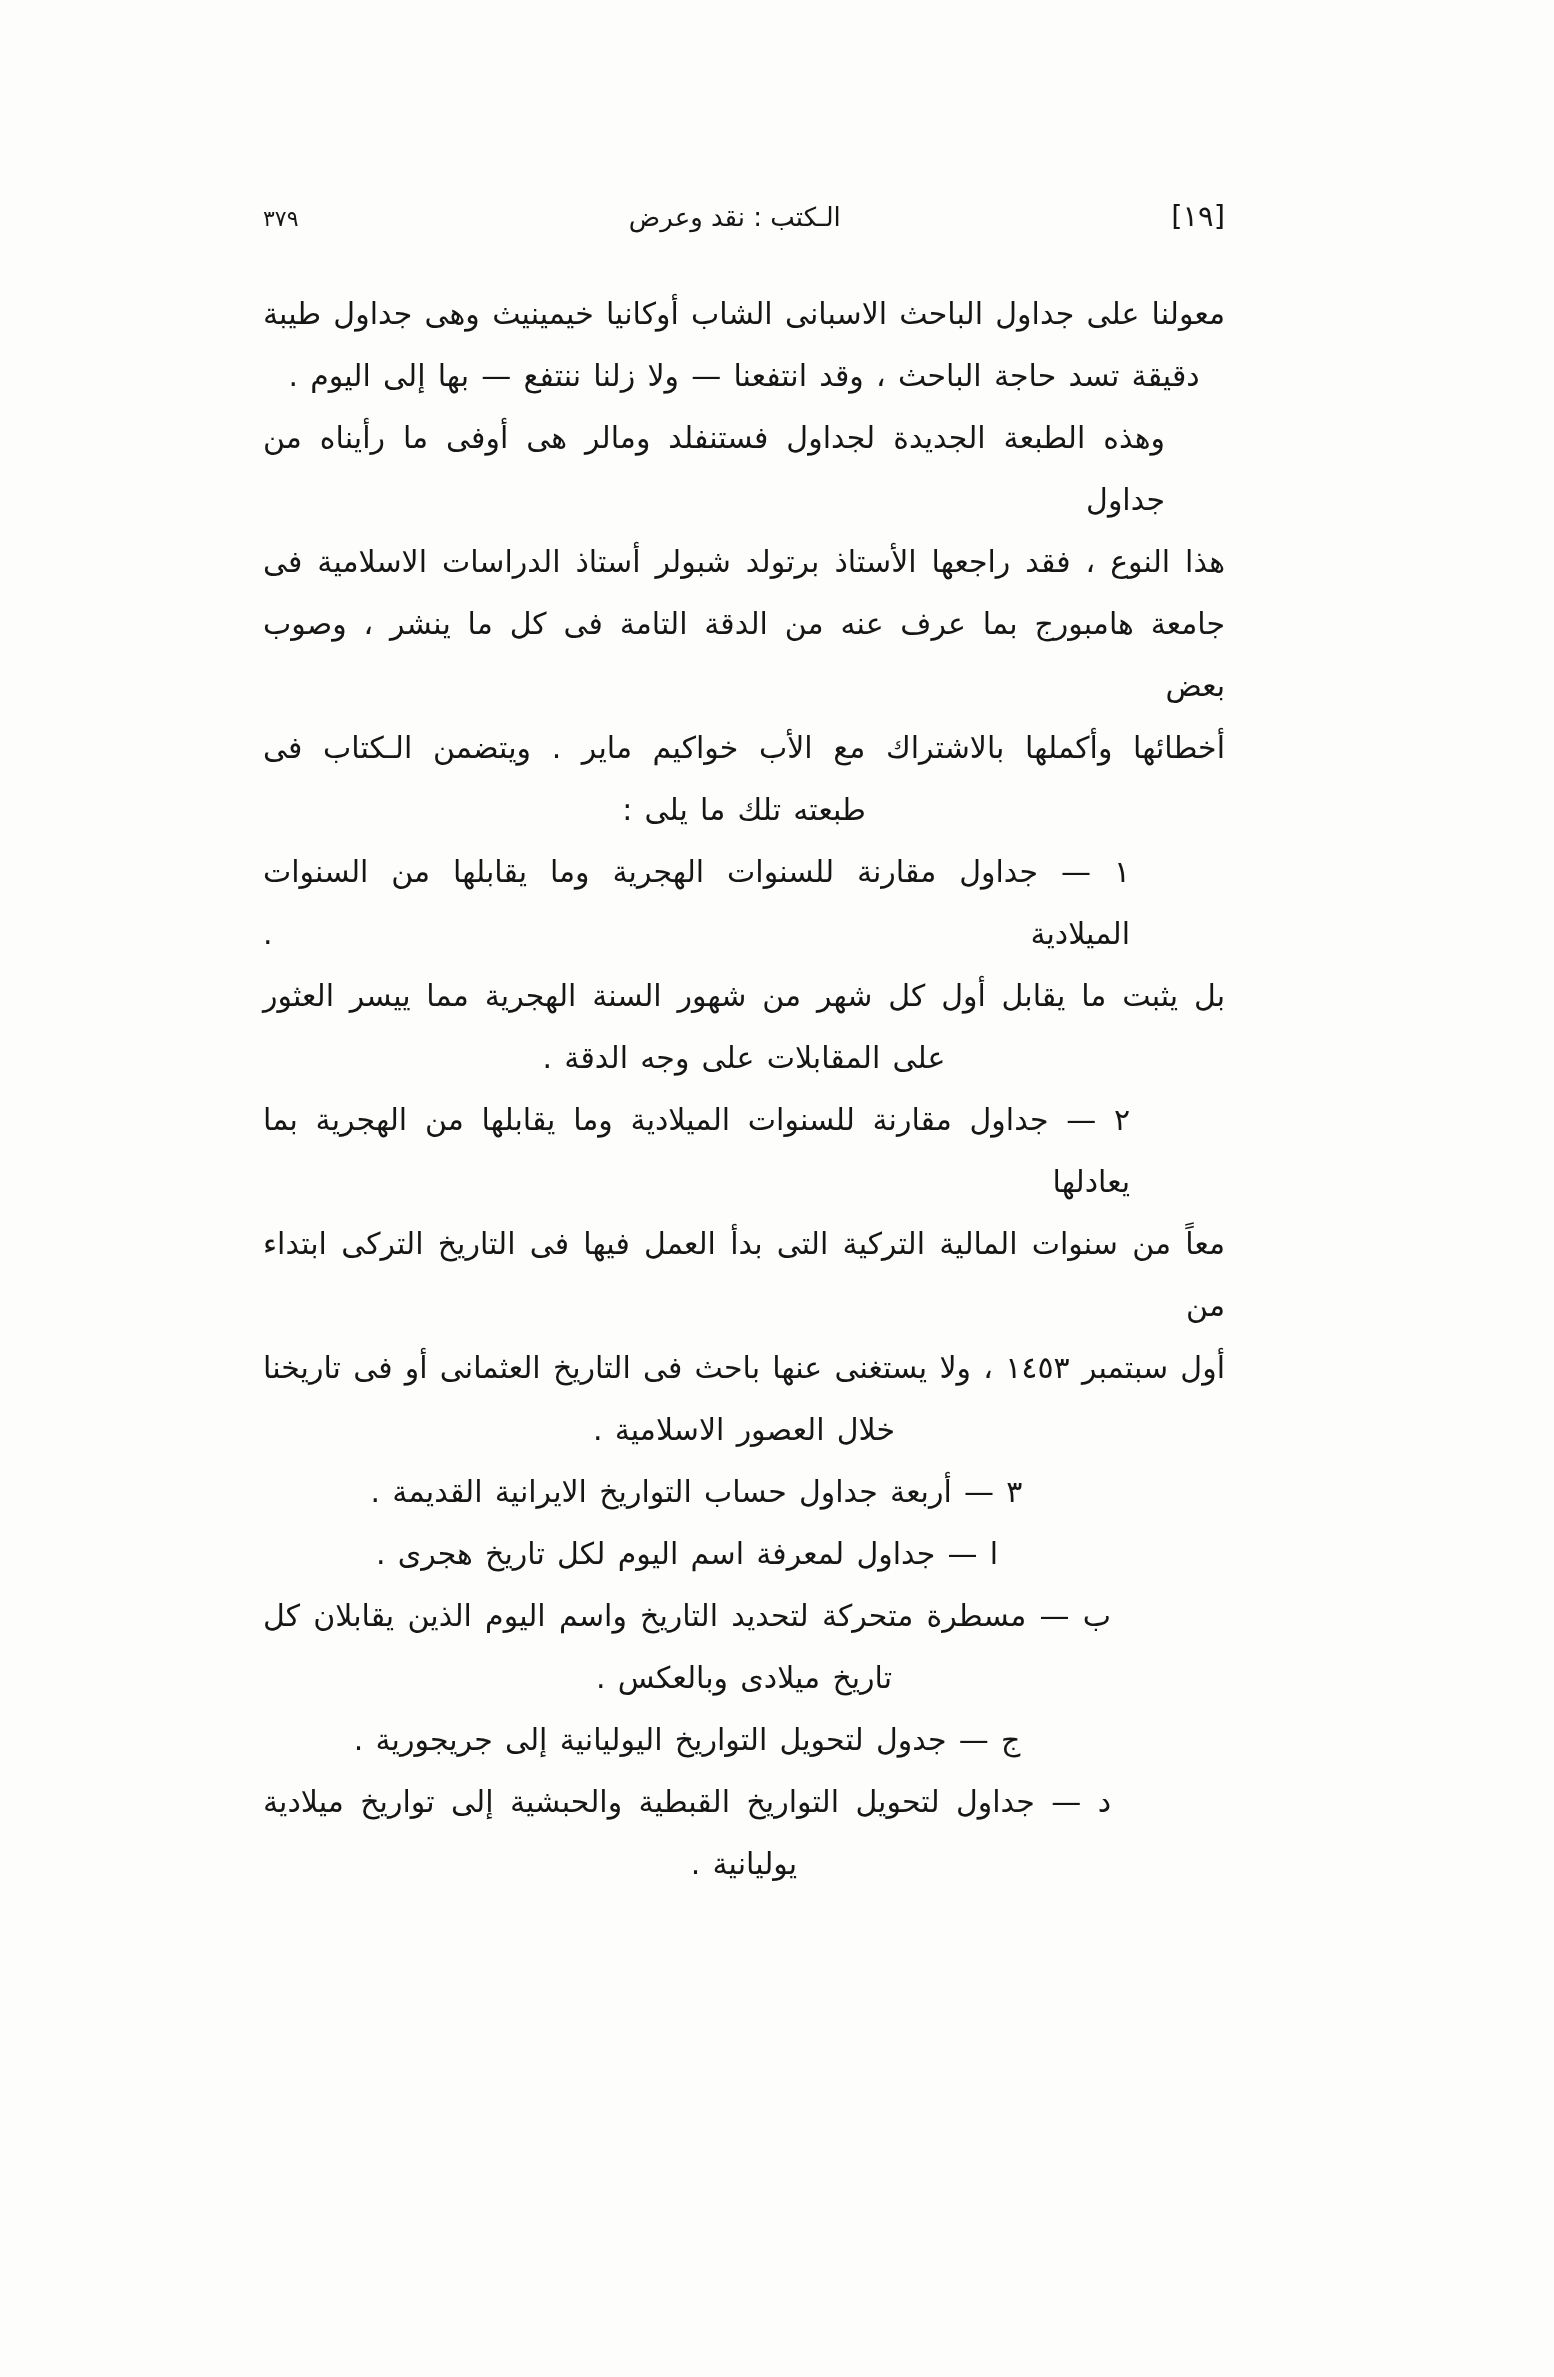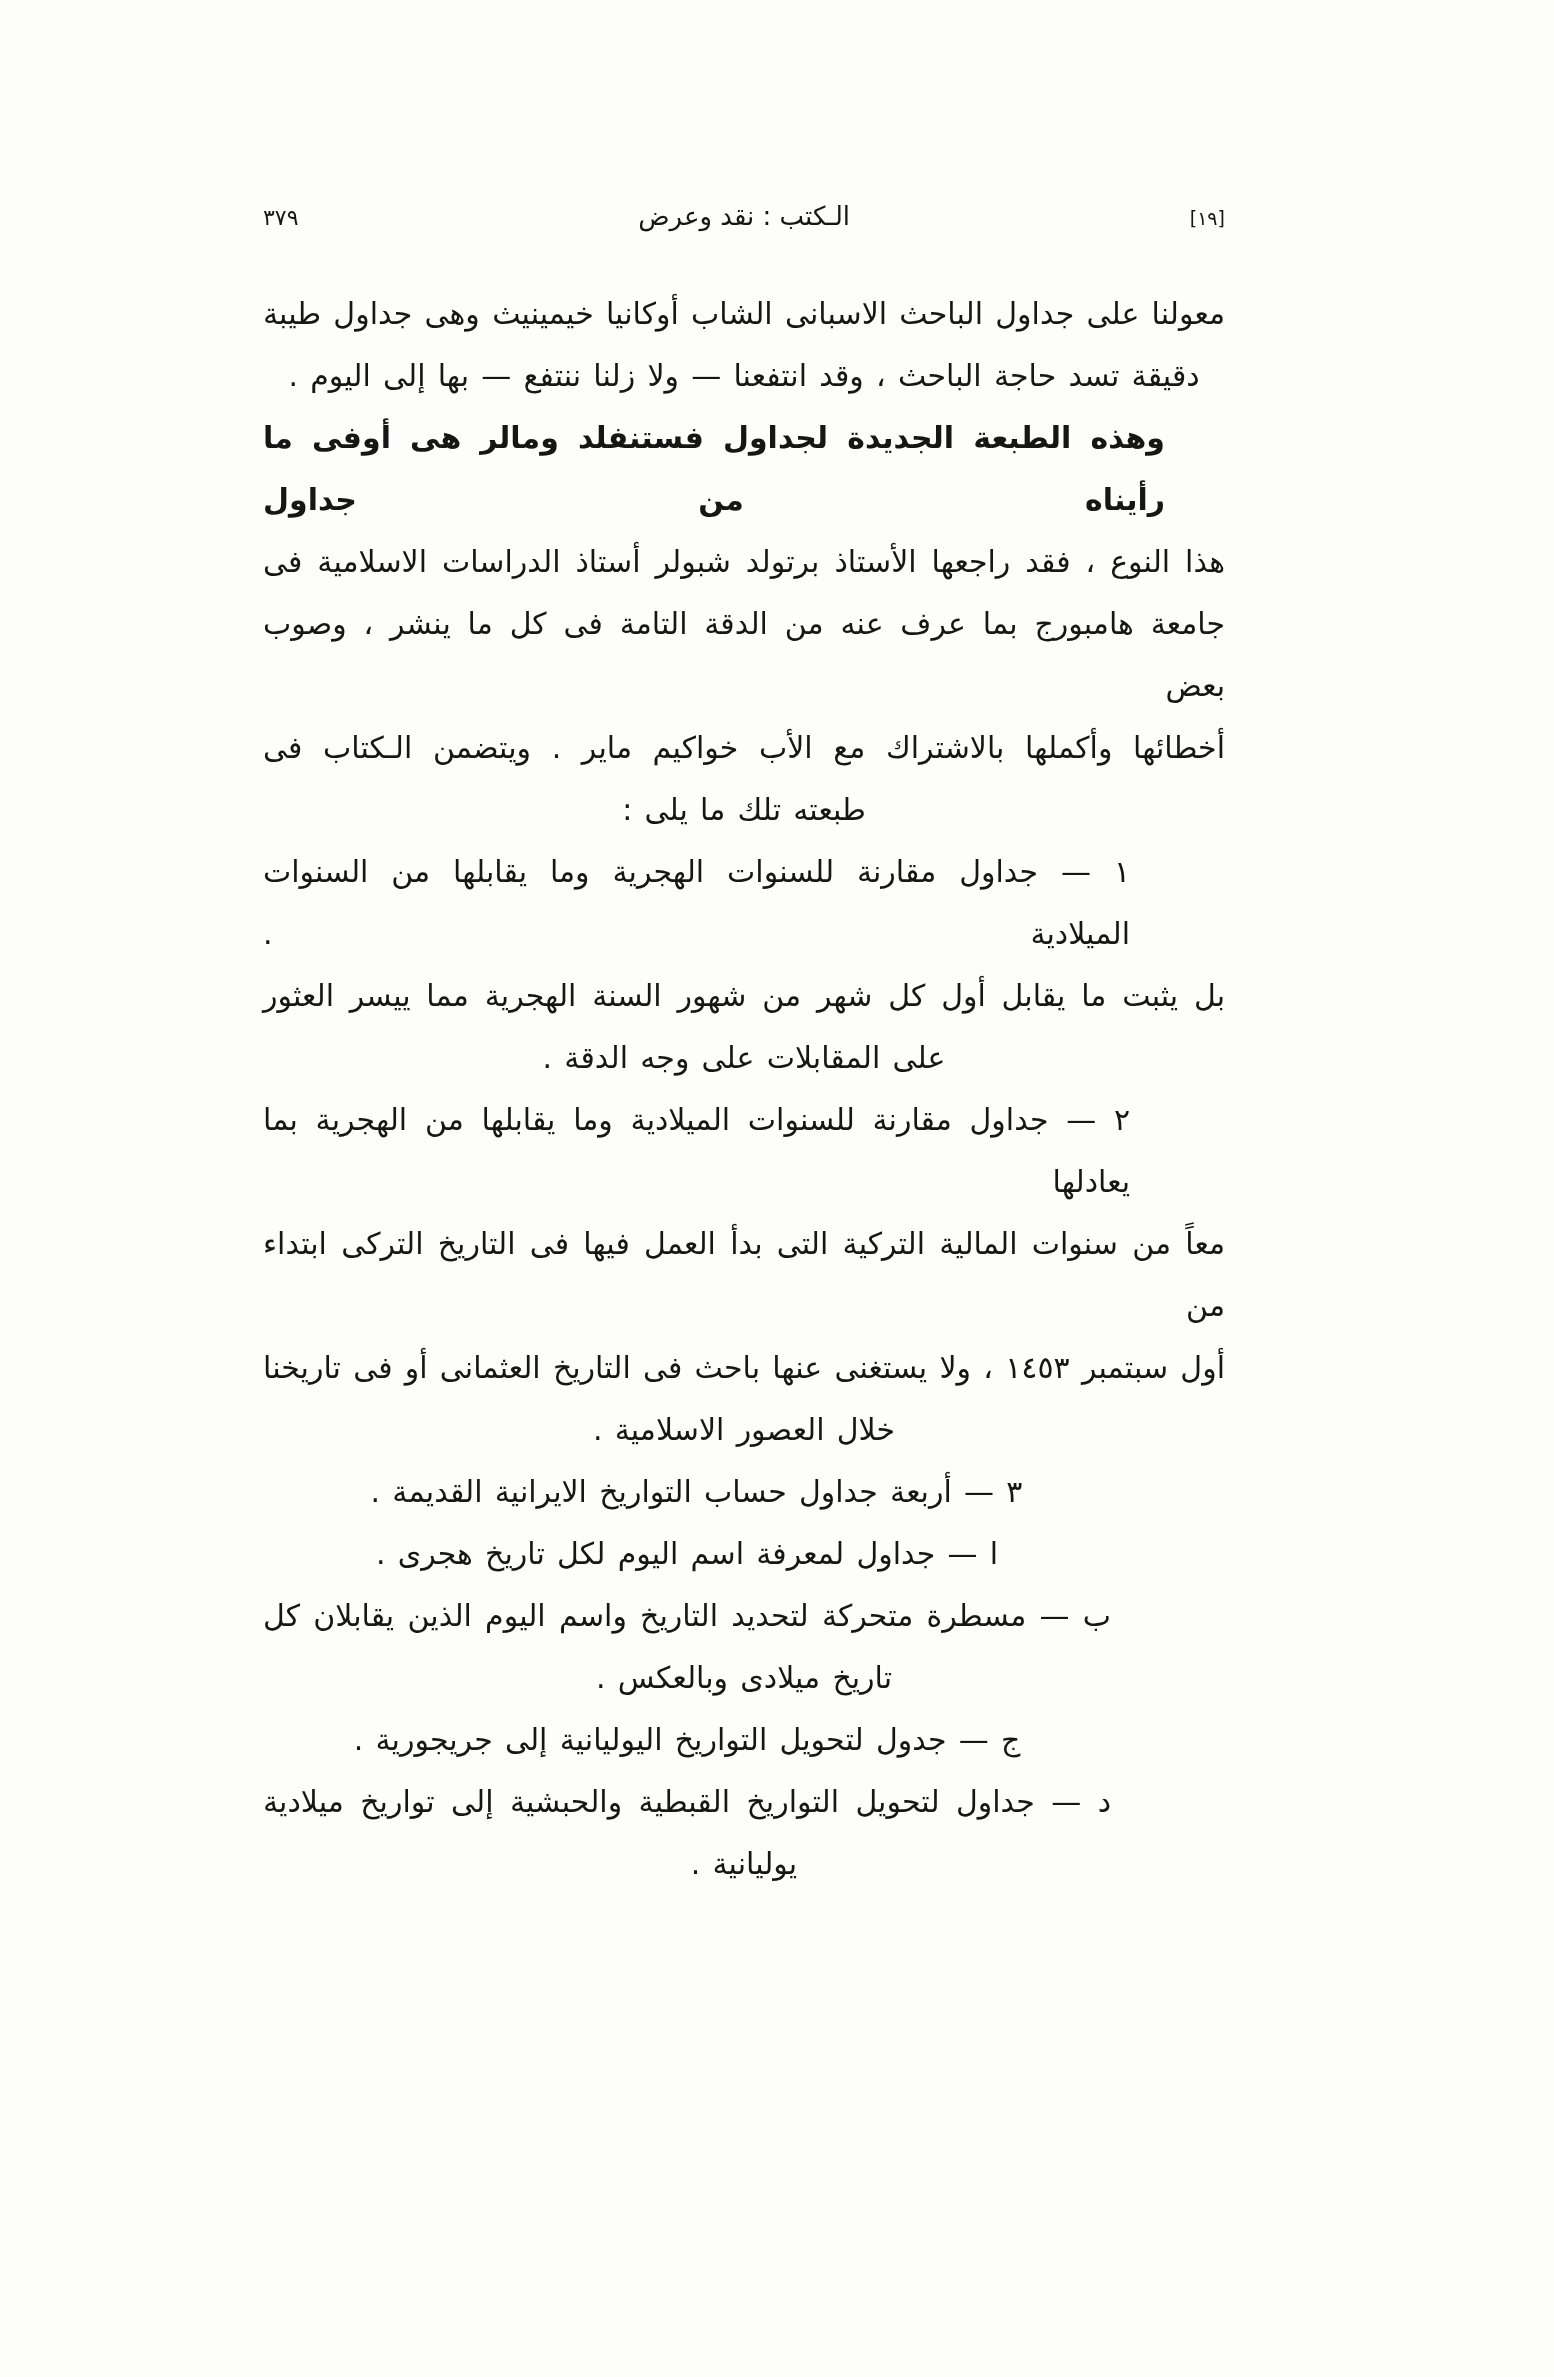--- a/index.html
+++ b/index.html
@@ -22,41 +22,41 @@
     position: absolute;
     top: 195px;
     right: 329px;
     width: 962px;
     display: flex;
     justify-content: space-between;
     align-items: baseline;
     font-size: 26px;
     line-height: 42px;
   }
-  .runhead .entry-no { font-size: 19px; }
+  .runhead .entry-no { font-size: 29px; }
   .runhead .folio    { font-size: 22px; letter-spacing: 1.4px; }
 
   
   .bodycol {
     position: absolute;
     top: 283px;
     right: 329px;
     width: 962px;
     font-size: 30px;
     line-height: 62px;
     word-spacing: 2.7px;
   }
   .ln { white-space: nowrap; }           
   .ln.j {                                 
     white-space: normal;
     text-align: justify;
     text-align-last: justify;
   }
   .ln.e  { text-align: center; }           
-  .ln.ind  { padding-right: 60px; font-weight: bold; }       
+  .ln.ind  { padding-right: 60px; }       
   .ln.item { padding-right: 95px; }      
   .ln.sub  { padding-right: 114px; }      
 </style>
 </head>
 <body>
 
 <div class="page">
 
   <div class="runhead">
     <span class="entry-no">[١٩]</span>

